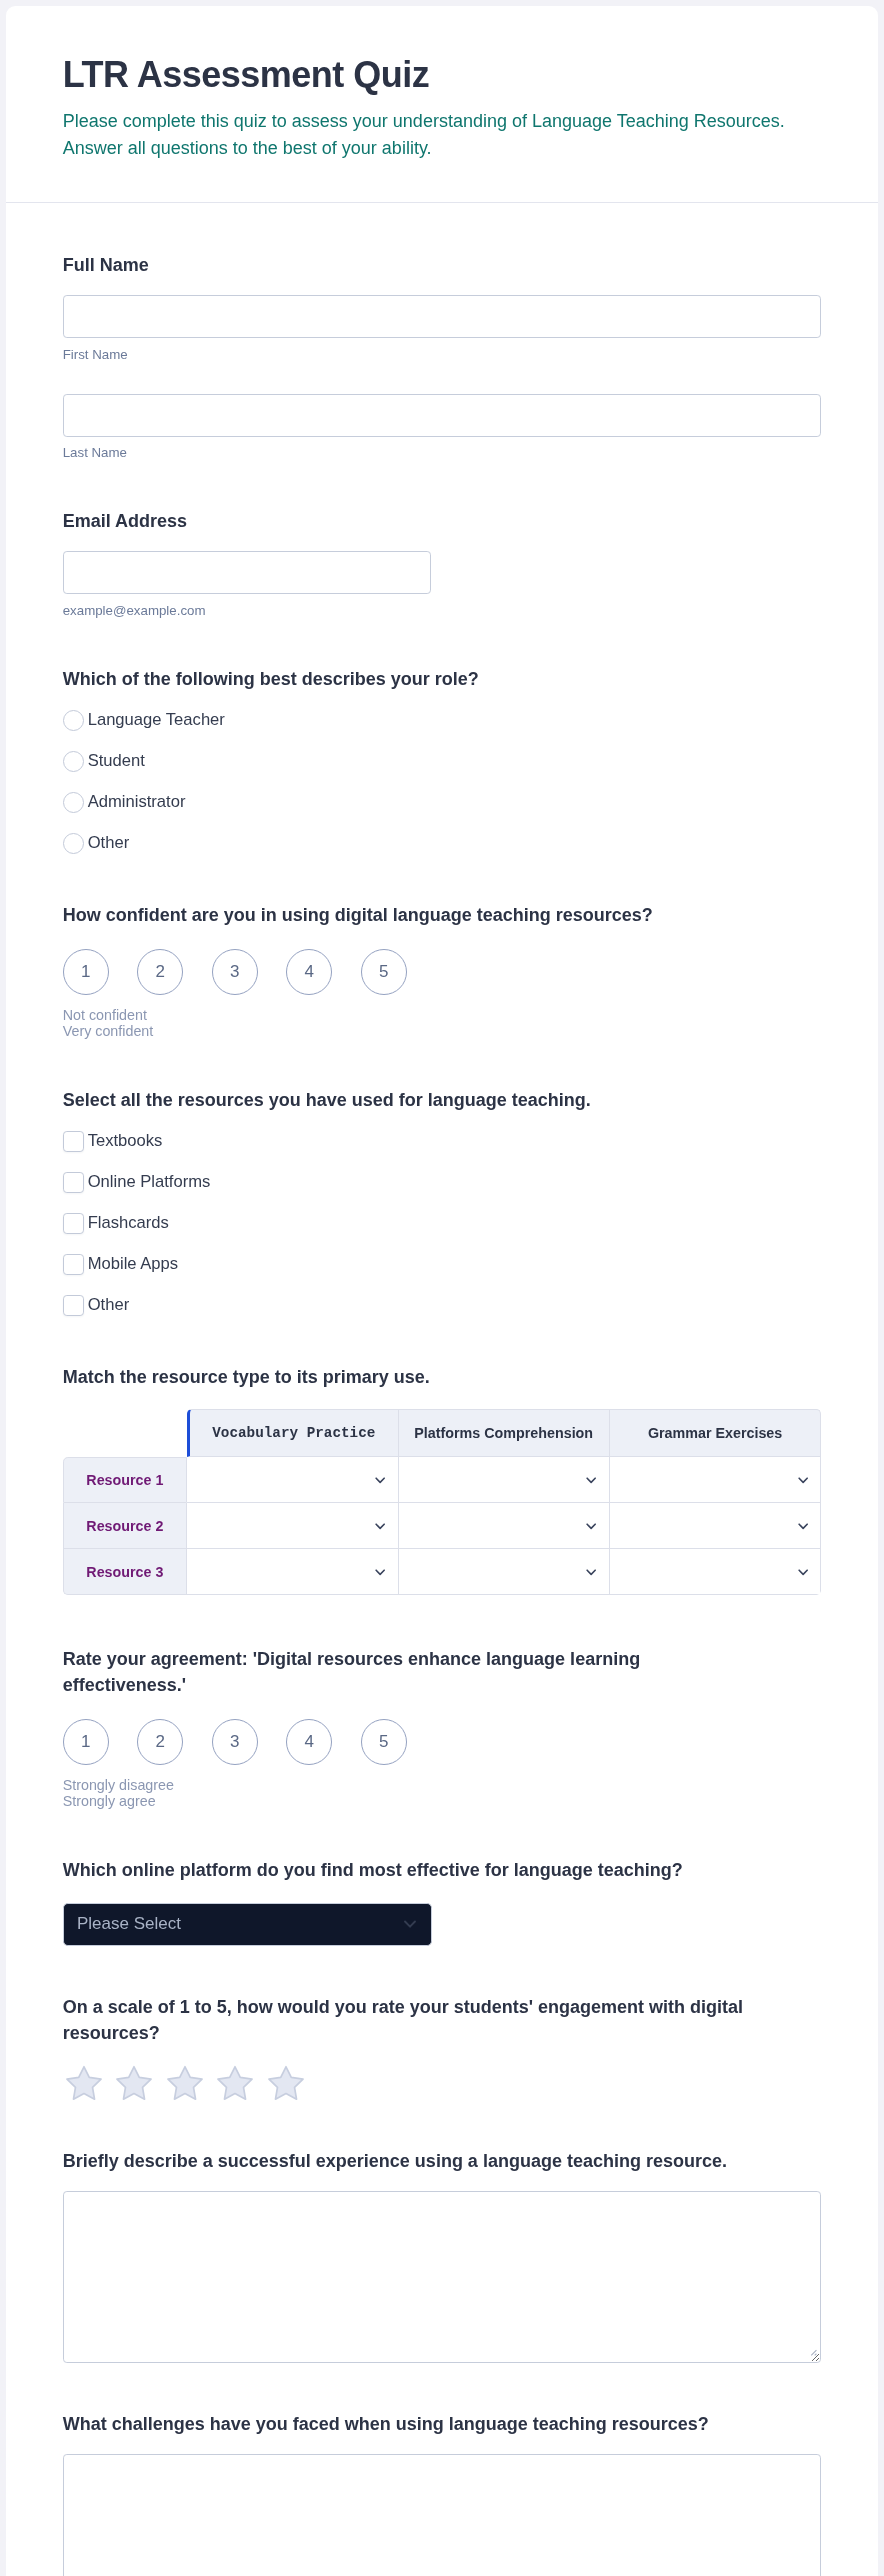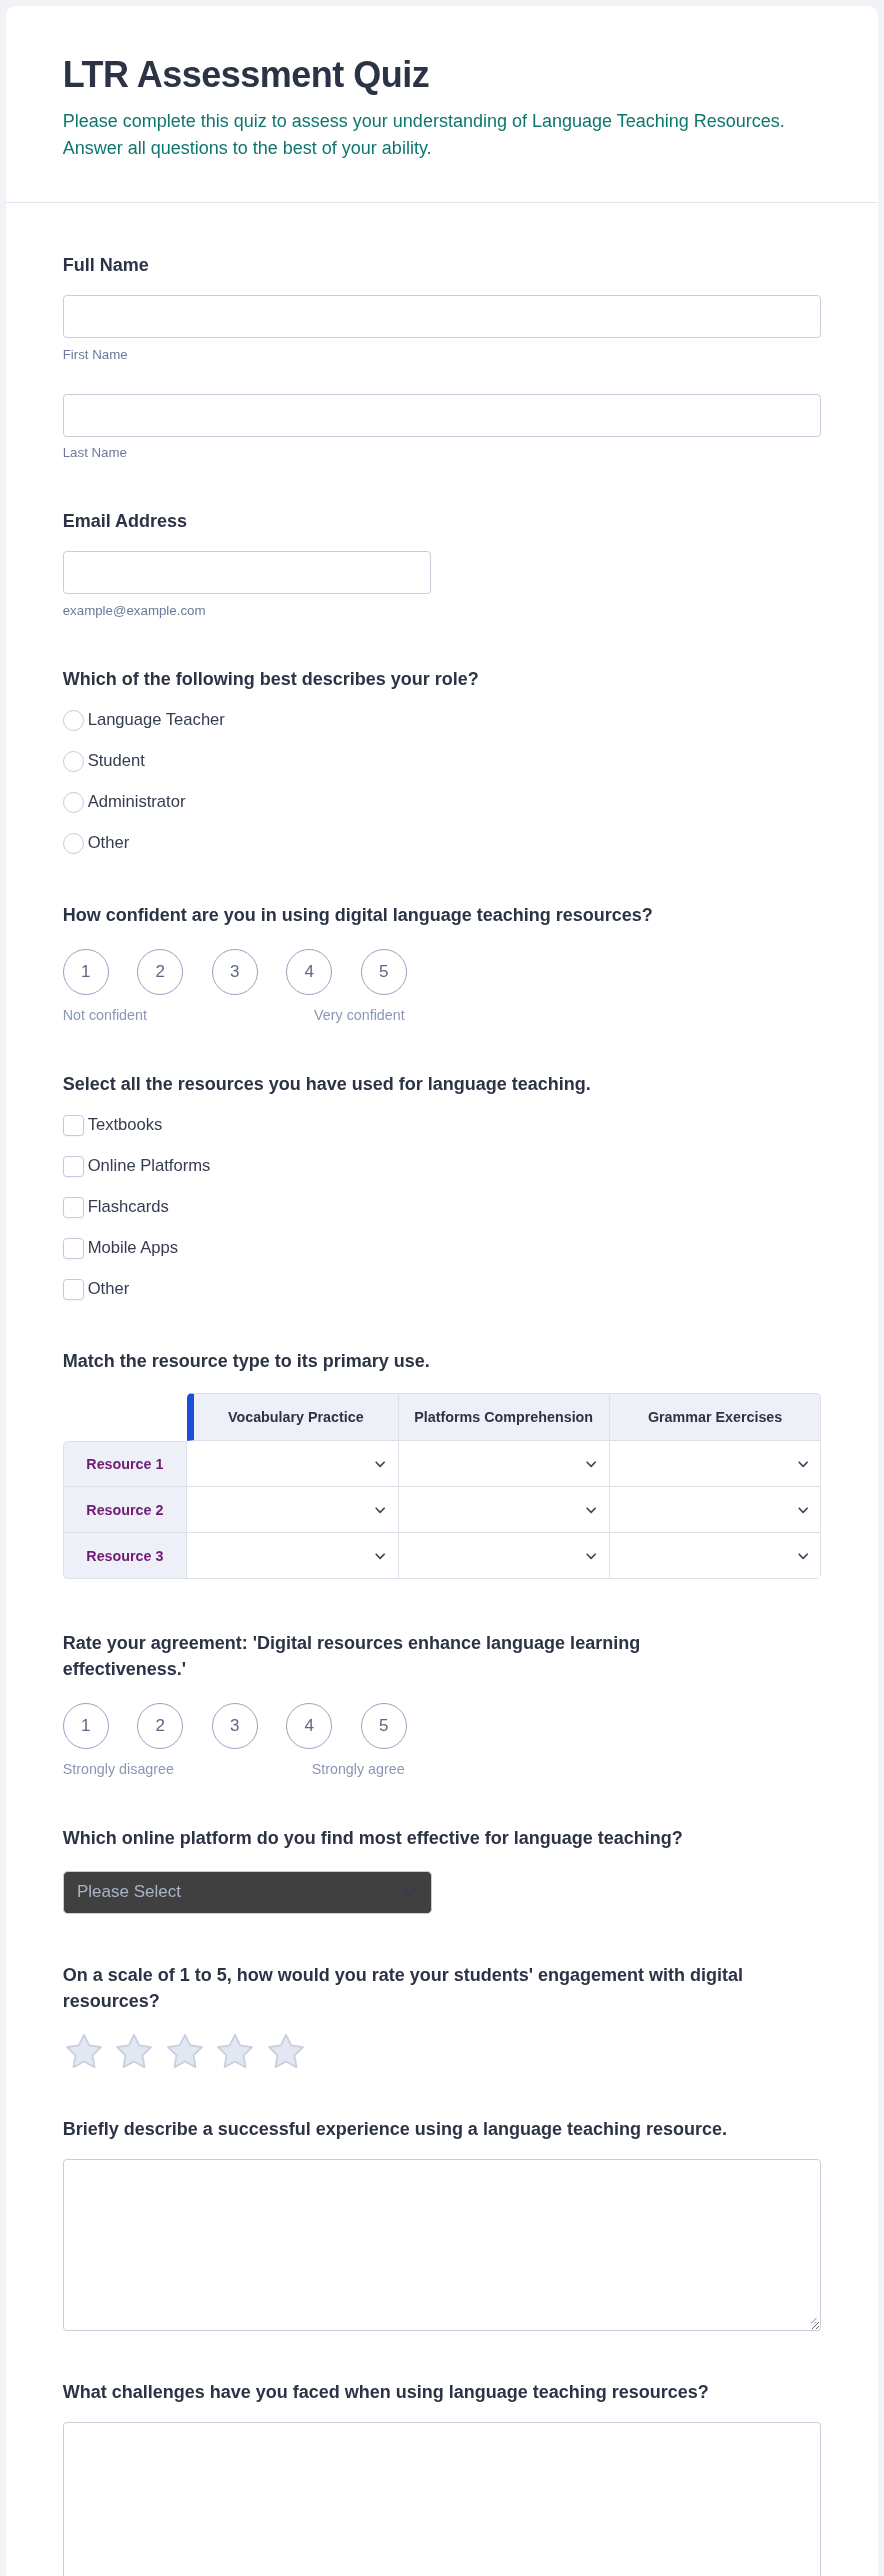--- a/index.html
+++ b/index.html
@@ -85,21 +85,21 @@
     color: #5a6885;
     font-size: 17px;
     font-family: "Liberation Sans", sans-serif;
     display: flex; align-items: center; justify-content: center;
     cursor: pointer;
   }
   .scale-labels {
     width: 342px;
     display: flex; justify-content: space-between;
     margin-top: 11.4px;
-    font-size: 14.3px; color: #8b97b2;
+    font-size: 14.3px; color: #8b97b2; flex-direction: column;
   }
   
   .matrix-table {
     width: 100%;
     border-collapse: separate;
     border-spacing: 0;
     table-layout: fixed;
   }
   .matrix-table th, .matrix-table td {
     border-right: 1px solid #dcdfe9;
@@ -107,38 +107,38 @@
     font-size: 14.3px;
     text-align: center;
     vertical-align: middle;
   }
   .matrix-table .corner-cell { border: none; background: transparent; }
   .matrix-table thead th { height: 48px; border-top: 1px solid #dcdfe9; }
   .matrix-table tbody th, .matrix-table tbody td { height: 46px; }
   .matrix-table .col-head {
     background: #edf0f7; font-weight: 600; color: #2c3345;
   }
-  .matrix-table .col-head.first { border-left: 7px solid #1d4ed8; border-top-left-radius: 4.8px; }
+  .matrix-table .col-head.first { border-left: 3px solid #1d4ed8; border-top-left-radius: 4.8px; font-family: Liberation Mono, monospace; }
   .matrix-table .col-head.last { border-top-right-radius: 4.8px; }
   .matrix-table .row-head {
     background: #edf0f7; font-weight: 600; color: #701a75;
     border-left: 1px solid #dcdfe9;
   }
   .matrix-table tbody tr:first-child .row-head { border-top: 1px solid #dcdfe9; border-top-left-radius: 4.8px; }
   .matrix-table tbody tr:last-child .row-head { border-bottom-left-radius: 4.8px; }
   .matrix-table tbody tr:last-child td:last-child { border-bottom-right-radius: 4.8px; }
   .cell-select { position: relative; width: 100%; height: 100%; background: #fff; cursor: pointer; }
   .cell-select .chev { position: absolute; right: 10.5px; top: 50%; transform: translateY(-50%); width: 14.3px; height: 14.3px; }
   
   .select-box {
     position: relative;
     width: 369px; height: 43px;
     border: 1px solid #c6cddb;
     border-radius: 4.8px;
-    background: #404040;
+    background: #0f172a;
     display: flex; align-items: center;
     padding: 0 13.3px;
     cursor: pointer;
   }
   .select-placeholder { font-size: 17px; color: #a9b3c6; }
   .select-box .chev { position: absolute; right: 12.4px; top: 50%; transform: translateY(-50%); width: 16px; height: 16px; }
   
   .stars-row { display: flex; gap: 8.6px; margin-top: 1.9px; }
   .star-btn { background: none; border: none; padding: 0; cursor: pointer; line-height: 0; }
   

